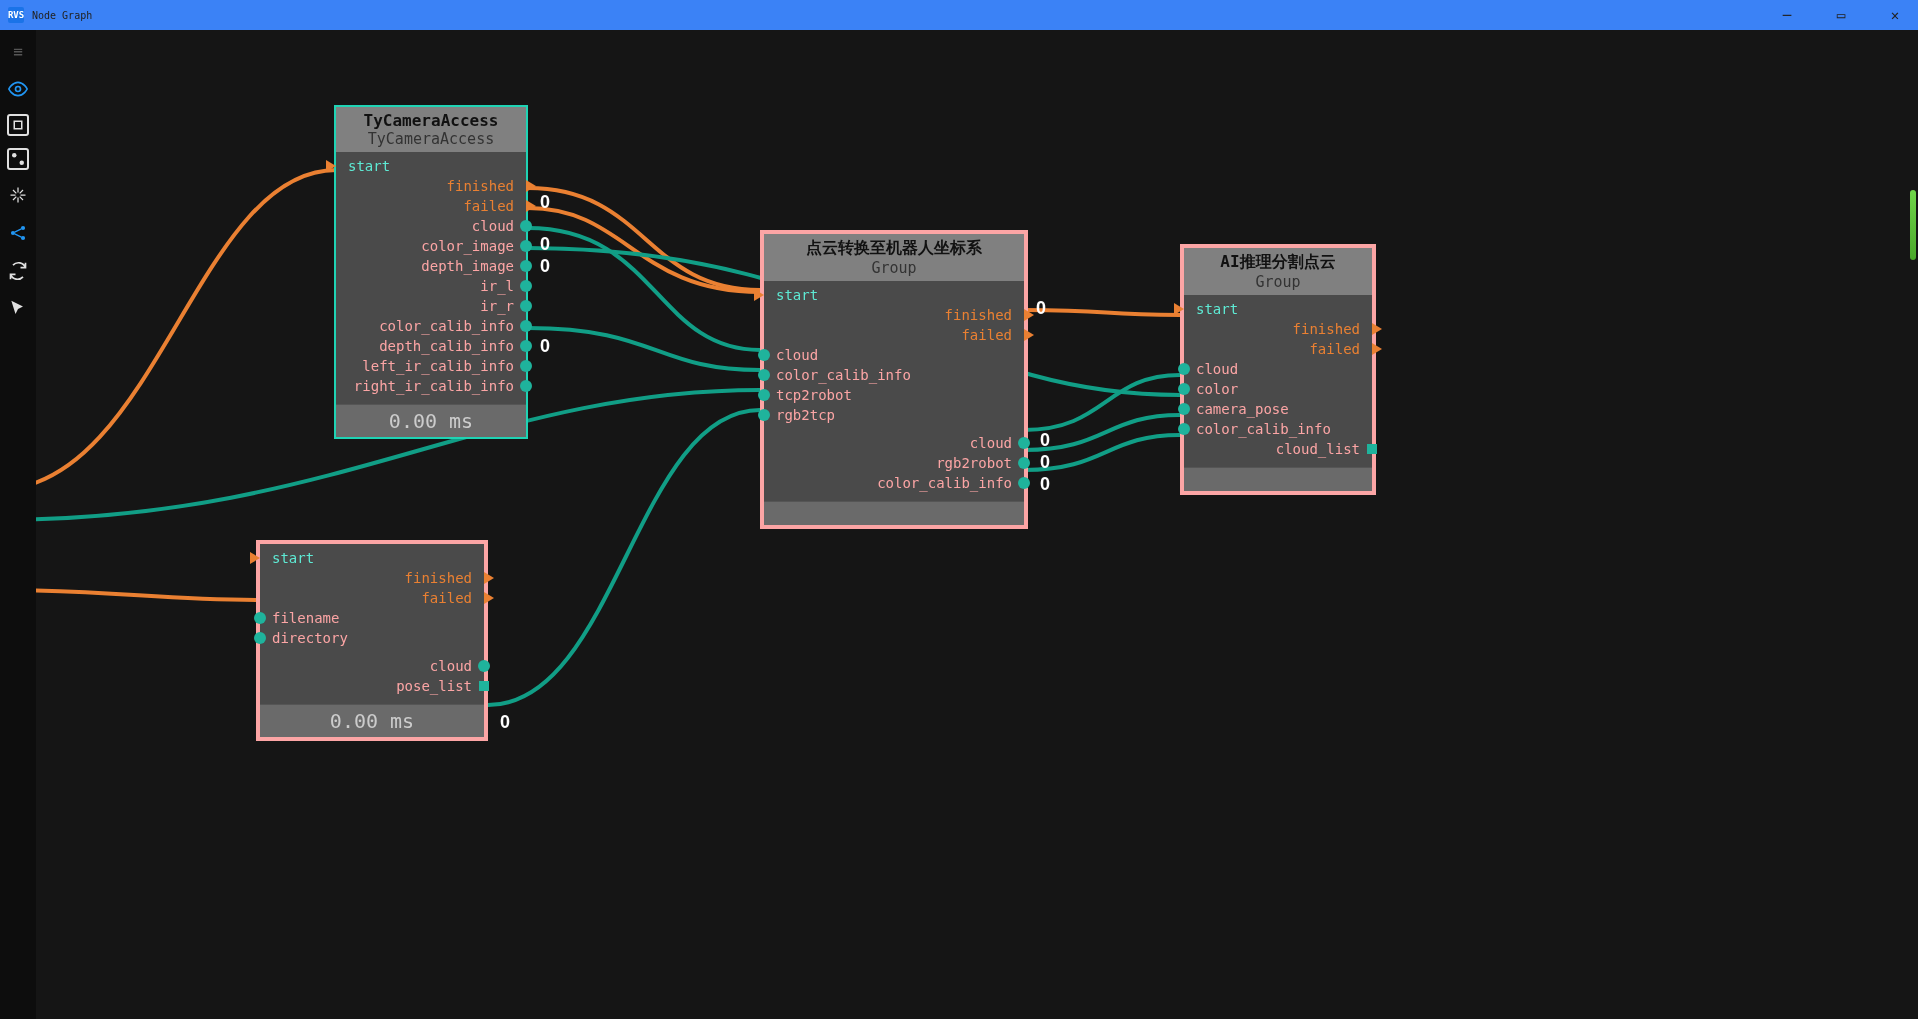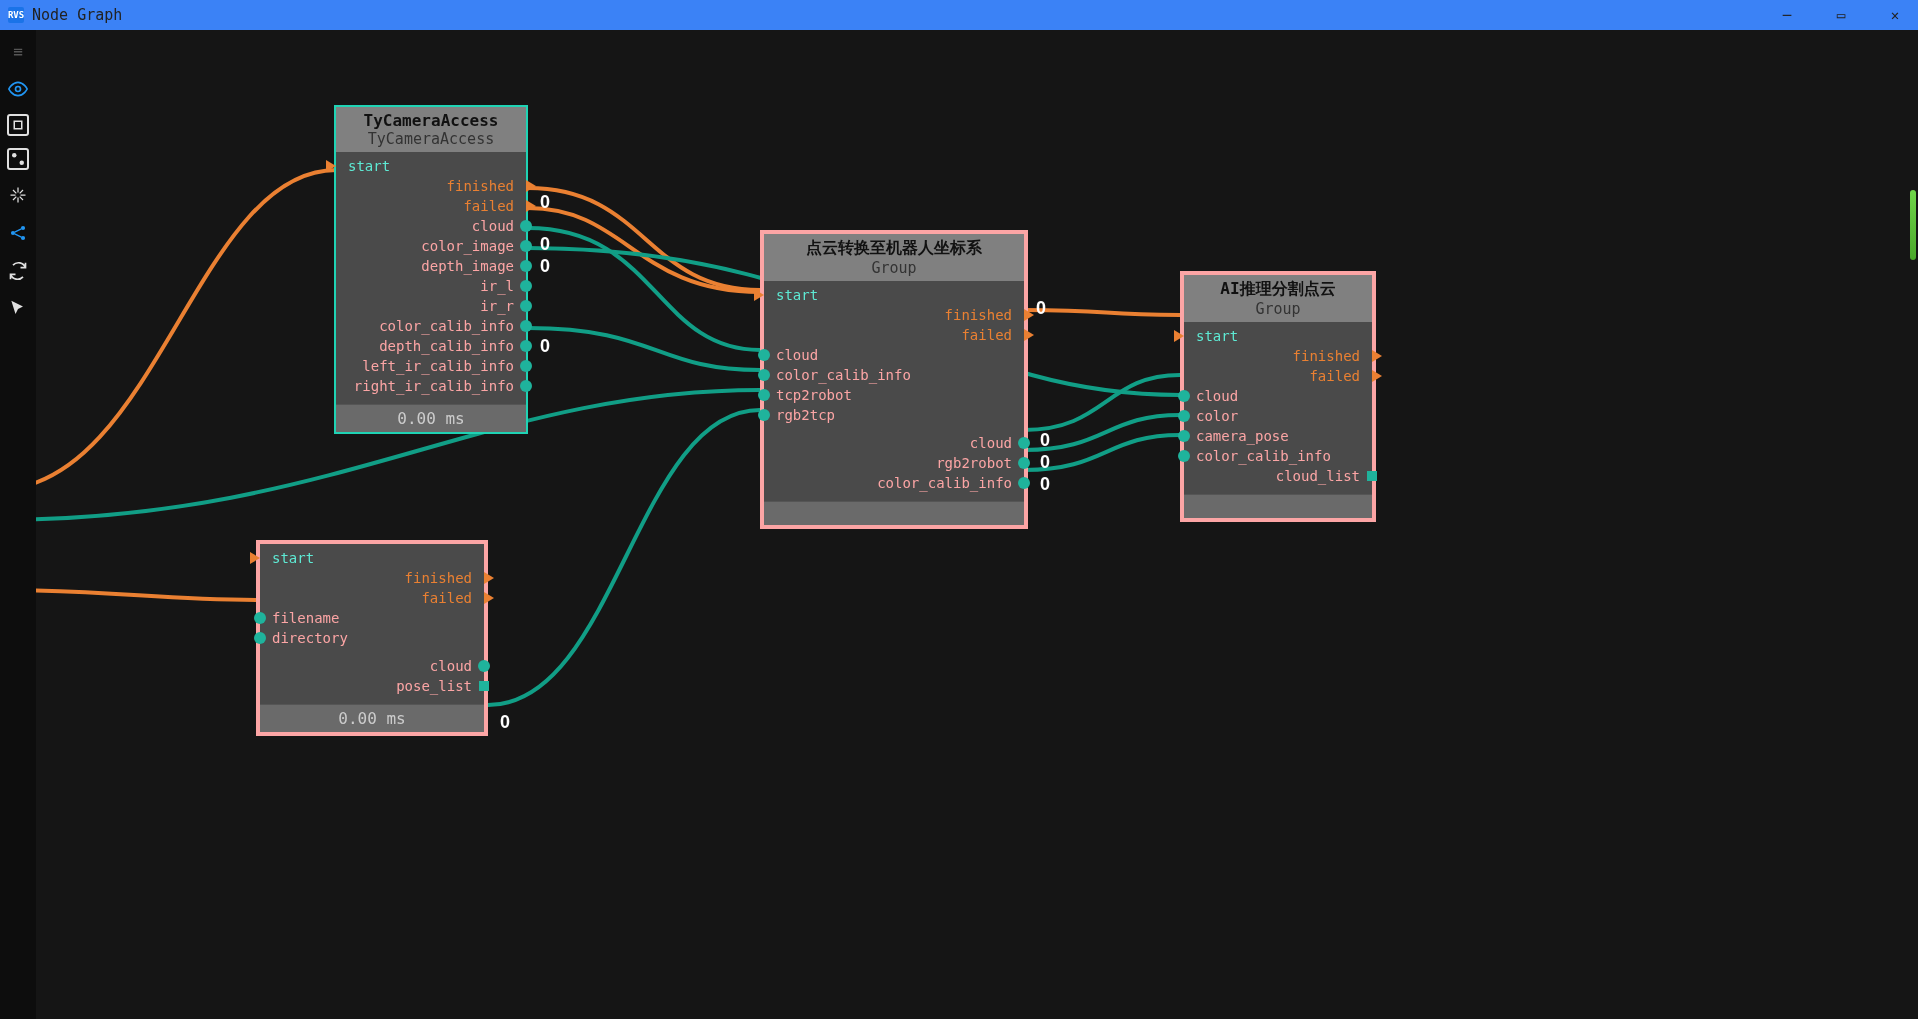--- a/index.html
+++ b/index.html
@@ -1,21 +1,21 @@
 <!DOCTYPE html>
 <html><head>
 <meta charset="utf-8">
 <style>
   * { margin: 0; padding: 0; box-sizing: border-box; }
   body { width: 1918px; height: 1019px; background: #1a1a1a; font-family: "Segoe UI", Consolas, monospace; overflow: hidden; position: relative; }
   
   
   .titlebar { height: 30px; background: #3b82f6; display: flex; align-items: center; padding: 0 8px; position: relative; z-index: 100; }
   .titlebar .appicon { width: 16px; height: 16px; background: #1a73e8; color: white; font-size: 9px; font-weight: bold; display: flex; align-items: center; justify-content: center; border-radius: 2px; margin-right: 8px; }
-  .titlebar .title { font-size: 15px; color: #222; text-align: right; }
+  .titlebar .title { font-size: 10px; color: #222; text-align: right; }
   .titlebar .winctrls { margin-left: auto; display: flex; gap: 24px; }
   .titlebar .winbtn { width: 30px; height: 30px; display: flex; align-items: center; justify-content: center; color: #222; font-size: 14px; }
   
   
   .toolbar { position: absolute; left: 0; top: 30px; width: 36px; height: calc(100% - 30px); background: #0d0d0d; display: flex; flex-direction: column; align-items: center; padding-top: 8px; gap: 12px; z-index: 50; }
   .toolbar .tbtn { width: 26px; height: 26px; display: flex; align-items: center; justify-content: center; color: #888; cursor: pointer; border-radius: 3px; }
   .toolbar .tbtn.blue { color: #2196f3; }
   .toolbar .tbtn.white { color: #e0e0e0; }
   .toolbar .tbtn svg { width: 20px; height: 20px; }
   .toolbar .tbtn.boxed { border: 2px solid #e0e0e0; width: 22px; height: 22px; }
@@ -24,21 +24,21 @@
   .canvas { position: absolute; left: 36px; top: 30px; right: 0; bottom: 0; background: #151515; overflow: hidden; }
   .canvas svg.wires { position: absolute; left: 0; top: 0; width: 100%; height: 100%; pointer-events: none; z-index: 1; }
   
   
   .node { position: absolute; background: #4a4a4a; border: 4px solid #fca5a5; z-index: 2; font-family: Consolas, monospace; }
   .node.selected { border: 2px solid #1fd3b4; }
   .node .header { background: #808080; text-align: center; padding: 4px 8px; }
   .node .header .title { color: #111; font-size: 16px; font-weight: 600; }
   .node .header .subtitle { color: #333; font-size: 15px; }
   .node .body { position: relative; padding: 4px 0 8px 0; min-height: 20px; }
-  .node .footer { background: #6a6a6a; text-align: center; color: #ccc; font-size: 16px; padding: 4px 0; border-top: 1px solid #555; }
+  .node .footer { background: #6a6a6a; text-align: center; color: #ccc; font-size: 20px; padding: 4px 0; border-top: 1px solid #555; }
   .node .port { position: relative; display: flex; align-items: center; height: 20px; font-size: 14px; }
   .node .port.in { justify-content: flex-start; padding-left: 12px; color: #5eead4; }
   .node .port.out { justify-content: flex-end; padding-right: 12px; color: #ea8032; }
   .node .port.teal { color: #fca5a5; }
   .node .port .dot { position: absolute; width: 12px; height: 12px; border-radius: 50%; background: #ea8032; top: 50%; transform: translateY(-50%); }
   .node .port.teal .dot { background: #1fb39c; }
   .node .port.in .dot { left: -6px; }
   .node .port.out .dot { right: -6px; }
   .node .port .tri { position: absolute; width: 0; height: 0; border-top: 6px solid transparent; border-bottom: 6px solid transparent; top: 50%; transform: translateY(-50%); }
   .node .port.in .tri { left: -10px; border-left: 10px solid #ea8032; }
@@ -264,21 +264,21 @@
           <span class="dot"></span>
         </div>
       <div class="port out teal">
           <span>color_calib_info</span>
           <span class="dot"></span>
         </div>
     </div>
     <div class="footer" style="height:24px;"></div>
   </div>
 
-  <div class="node" style="left:1144px; top:241px; width:196px;">
+  <div class="node" style="left:1144px; top:214px; width:196px;">
     <div class="header">
       <div class="title">AI推理分割点云</div>
       <div class="subtitle">Group</div>
     </div>
     <div class="body">
       <div class="port in">
           <span class="tri"></span>
           <span>start</span>
         </div>
       <div class="port out">

